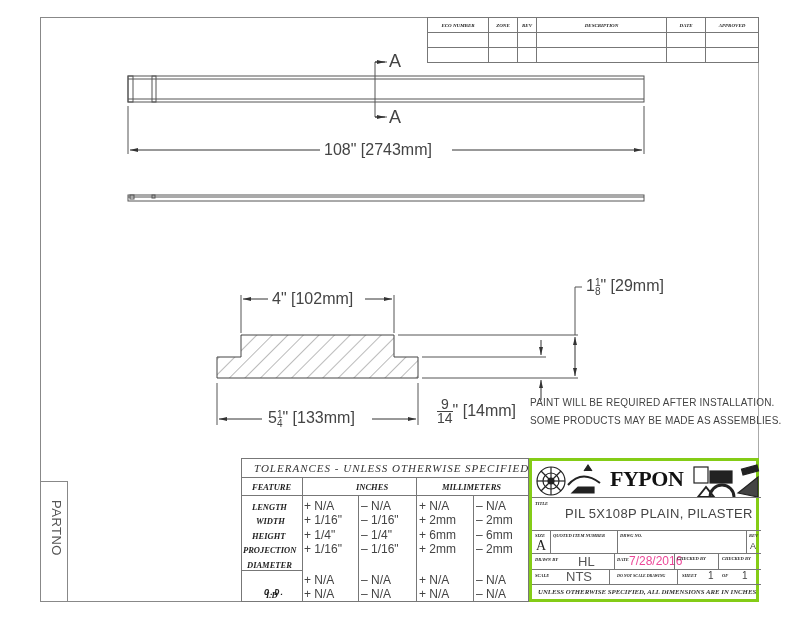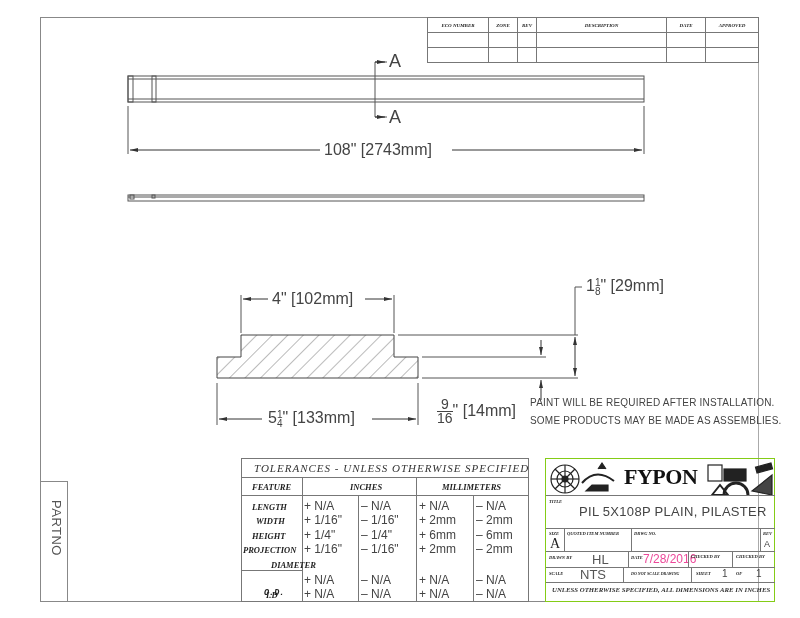--- a/index.html
+++ b/index.html
@@ -8,21 +8,21 @@
   .serif-it{font-family:"Liberation Serif",serif;font-style:italic;font-weight:bold;}
   .sheet{position:absolute;left:40px;top:17px;width:719px;height:585px;border:1px solid #888;border-right:1px solid #aaa;box-sizing:border-box;}
   .partno-box{position:absolute;left:40px;top:481px;width:28px;height:121px;border:1px solid #888;border-left:none;box-sizing:border-box;}
   .partno{position:absolute;left:44px;top:500px;width:20px;height:90px;writing-mode:vertical-rl;font-size:13px;color:#555;letter-spacing:0.5px;}
   table{border-collapse:collapse;}
   .rev td,.rev th{border:1px solid #777;height:14px;padding:0;}
   .rev th{font-family:"Liberation Serif",serif;font-style:italic;font-weight:bold;font-size:5px;color:#222;}
   .dim{font-size:16px;color:#444;white-space:nowrap;}
   .note{font-size:10px;color:#444;line-height:11px;white-space:nowrap;letter-spacing:0.2px;}
   .tol{position:absolute;left:241px;top:458px;width:288px;height:144px;border:1px solid #777;box-sizing:border-box;}
-  .tb{position:absolute;left:545px;top:458px;width:230px;height:144px;border:1px solid #84cc16;box-sizing:border-box;}
+  .tb{position:absolute;left:529px;top:458px;width:230px;height:144px;border:3px solid #84cc16;box-sizing:border-box;}
   .lbl{font-family:"Liberation Serif",serif;font-style:italic;font-weight:bold;font-size:4.5px;color:#222;position:absolute;}
   .tv{position:absolute;font-size:12px;color:#444;white-space:nowrap;}
   .tlab{position:absolute;font-family:"Liberation Serif",serif;font-style:italic;font-weight:bold;font-size:8.5px;color:#222;white-space:nowrap;}
   .hl{position:absolute;background:#777;height:1px;}
   .vl{position:absolute;background:#777;width:1px;}
 </style>
 </head>
 <body>
 
 <div class="sheet"></div>
@@ -124,34 +124,34 @@
 
 <div class="abs dim" style="left:268px;top:409px;">
   <span>5</span><span style="display:inline-block;font-size:10px;line-height:9px;vertical-align:middle;text-align:center;"><span style="display:block;">1</span><span style="display:block;">4</span></span><span>" [133mm]</span>
 </div>
 
 <div class="abs dim" style="left:586px;top:277px;">
   <span>1</span><span style="display:inline-block;font-size:10px;line-height:9px;vertical-align:middle;text-align:center;"><span style="display:block;">1</span><span style="display:block;">8</span></span><span>" [29mm]</span>
 </div>
 
 <div class="abs dim" style="left:437px;top:398px;">
-  <span style="display:inline-block;font-size:14px;line-height:13px;vertical-align:middle;text-align:center;"><span style="display:block;border-bottom:1px solid #444;">9</span><span style="display:block;">16</span></span><span>" [14mm]</span>
+  <span style="display:inline-block;font-size:14px;line-height:13px;vertical-align:middle;text-align:center;"><span style="display:block;border-bottom:1px solid #444;">9</span><span style="display:block;">14</span></span><span>" [14mm]</span>
 </div>
 
 <div class="abs note" style="left:530px;top:397px;">
   <div>PAINT WILL BE REQUIRED AFTER INSTALLATION.</div>
   <div style="height:7px"></div>
   <div>SOME PRODUCTS MAY BE MADE AS ASSEMBLIES.</div>
 </div>
 
 <div class="tol">
   <div class="abs serif-it" style="left:12px;top:3px;font-size:11px;font-weight:normal;letter-spacing:1px;color:#333;white-space:nowrap;">TOLERANCES - UNLESS OTHERWISE SPECIFIED</div>
   <div class="hl" style="left:0;top:18px;width:287px;"></div>
   <div class="tlab" style="left:10px;top:23px;">FEATURE</div>
-  <div class="tlab" style="left:108px;top:23px;">INCHES</div>
+  <div class="tlab" style="left:114px;top:23px;">INCHES</div>
   <div class="tlab" style="left:200px;top:23px;">MILLIMETERS</div>
   <div class="hl" style="left:0;top:36px;width:287px;"></div>
   <div class="vl" style="left:60px;top:18px;height:125px;"></div>
   <div class="vl" style="left:174px;top:18px;height:125px;"></div>
   <div class="vl" style="left:116px;top:36px;height:107px;"></div>
   <div class="vl" style="left:231px;top:36px;height:107px;"></div>
   <div class="hl" style="left:0;top:111px;width:60px;"></div>
 
   <div>
     <div class="tlab" style="left:10px;top:43px;">LENGTH</div>
@@ -175,21 +175,21 @@
     <div class="tv" style="left:234px;top:69px;">–   6mm</div>
   </div>
   <div>
     <div class="tlab" style="left:1px;top:86px;">PROJECTION</div>
     <div class="tv" style="left:62px;top:83px;">+ 1/16"</div>
     <div class="tv" style="left:119px;top:83px;">– 1/16"</div>
     <div class="tv" style="left:177px;top:83px;">+  2mm</div>
     <div class="tv" style="left:234px;top:83px;">–   2mm</div>
   </div>
   <div>
-    <div class="tlab" style="left:5px;top:101px;margin-left:24px;">DIAMETER</div>
+    <div class="tlab" style="left:5px;top:101px;">DIAMETER</div>
   </div>
   <div>
     <div class="tlab" style="left:22px;top:129px;font-family:Liberation Mono, monospace;">O.D.</div>
     <div class="tv" style="left:62px;top:114px;">+  N/A</div>
     <div class="tv" style="left:119px;top:114px;">–   N/A</div>
     <div class="tv" style="left:177px;top:114px;">+  N/A</div>
     <div class="tv" style="left:234px;top:114px;">–   N/A</div>
   </div>
   <div>
     <div class="tlab" style="left:24px;top:131px;">I.D</div>

